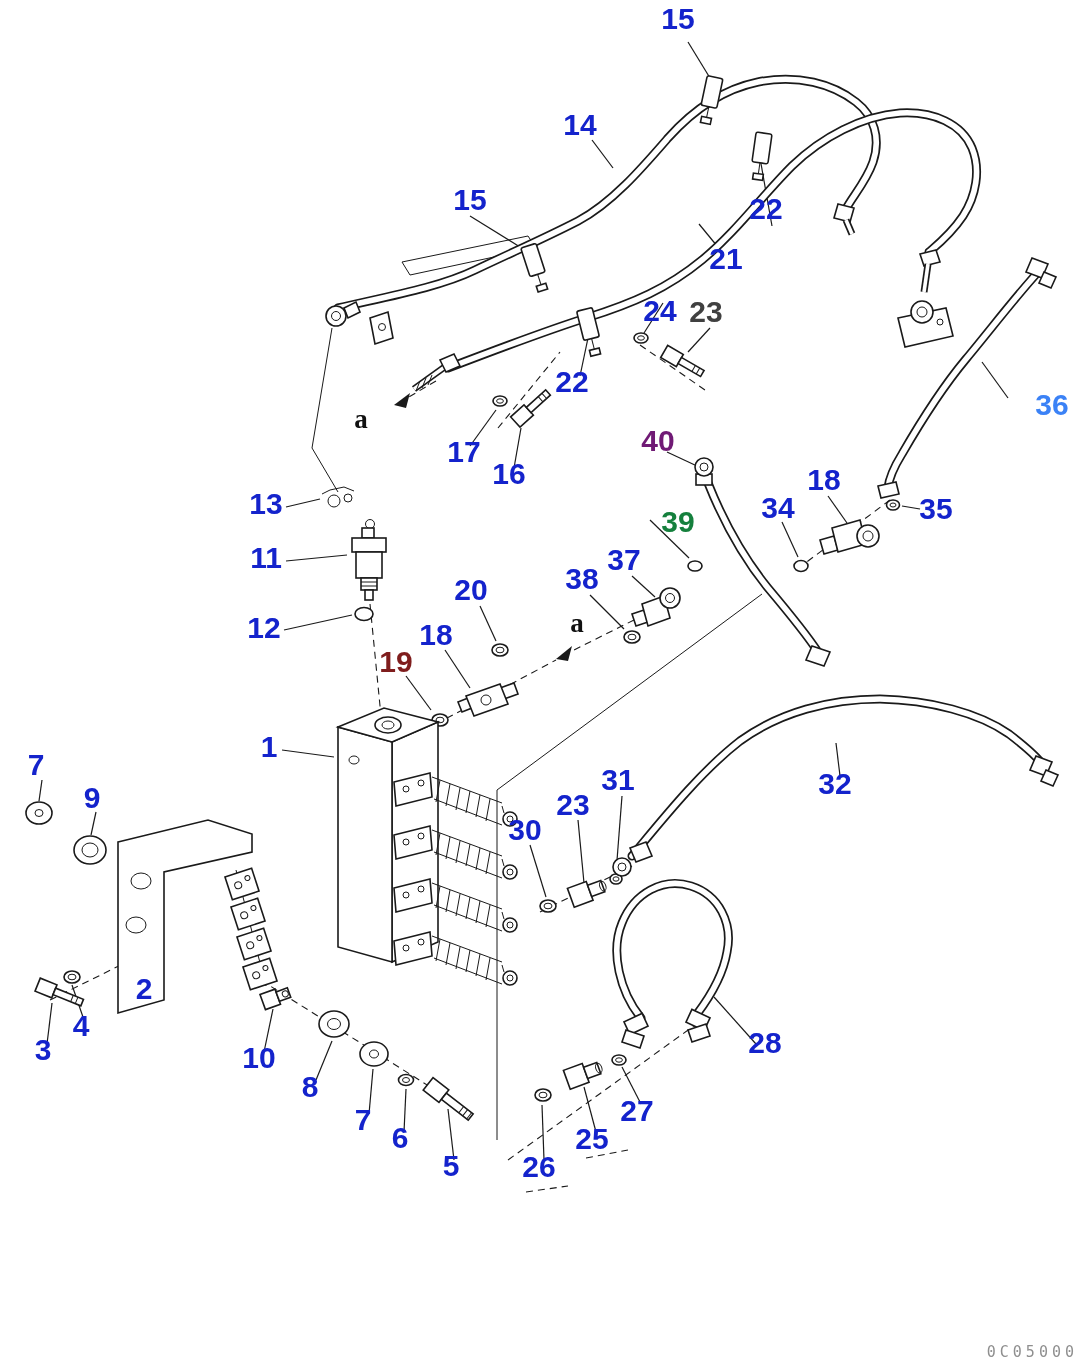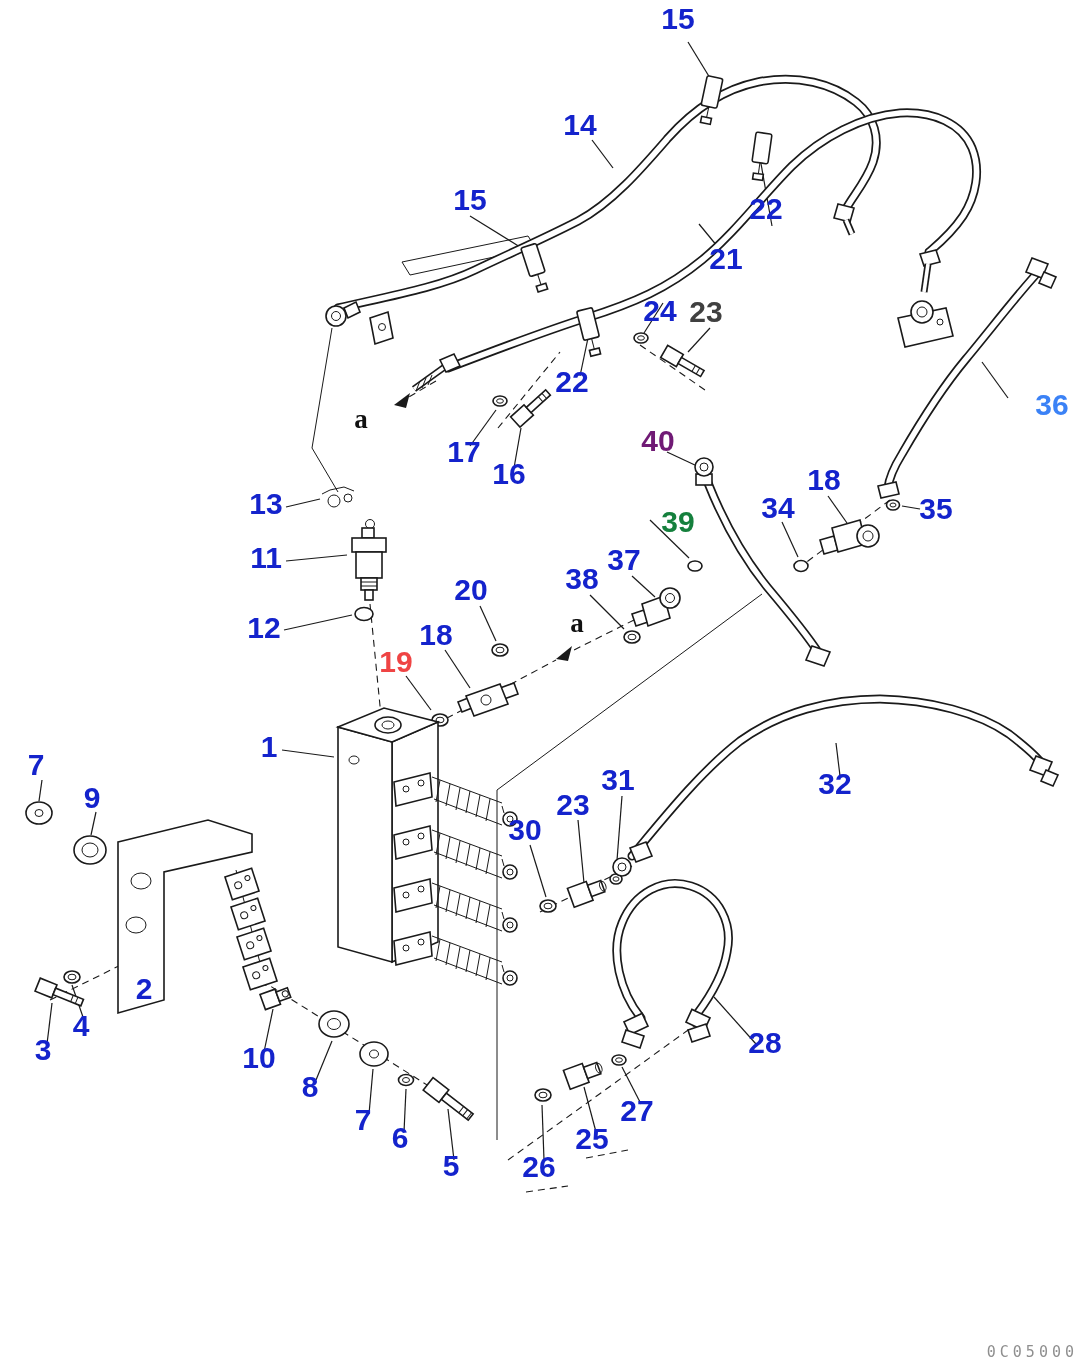--- a/index.html
+++ b/index.html
@@ -454,21 +454,21 @@
       <span class="part-label" style="left: 778px; top: 508px; color: rgb(20, 35, 204);">34</span>
       <span class="part-label" style="left: 936px; top: 509px; color: rgb(20, 35, 204);">35</span>
       <span class="part-label" style="left: 678px; top: 506px; color: #15803d; margin-top: 16px;">39</span>
       <span class="part-label" style="left: 266px; top: 504px; color: rgb(20, 35, 204);">13</span>
       <span class="part-label" style="left: 266px; top: 558px; color: rgb(20, 35, 204);">11</span>
       <span class="part-label" style="left: 624px; top: 560px; color: rgb(20, 35, 204);">37</span>
       <span class="part-label" style="left: 582px; top: 579px; color: rgb(20, 35, 204);">38</span>
       <span class="part-label" style="left: 471px; top: 590px; color: rgb(20, 35, 204);">20</span>
       <span class="part-label" style="left: 264px; top: 628px; color: rgb(20, 35, 204);">12</span>
       <span class="part-label" style="left: 436px; top: 635px; color: rgb(20, 35, 204);">18</span>
-      <span class="part-label" style="left: 396px; top: 662px; color: #ef4444;">19</span>
+      <span class="part-label" style="left: 396px; top: 662px; color: #7f1d1d;">19</span>
       <span class="part-label" style="left: 269px; top: 747px; color: rgb(20, 35, 204);">1</span>
       <span class="part-label" style="left: 835px; top: 784px; color: rgb(20, 35, 204);">32</span>
       <span class="part-label" style="left: 36px; top: 765px; color: rgb(20, 35, 204);">7</span>
       <span class="part-label" style="left: 92px; top: 798px; color: rgb(20, 35, 204);">9</span>
       <span class="part-label" style="left: 618px; top: 780px; color: rgb(20, 35, 204);">31</span>
       <span class="part-label" style="left: 573px; top: 805px; color: rgb(20, 35, 204);">23</span>
       <span class="part-label" style="left: 525px; top: 830px; color: rgb(20, 35, 204);">30</span>
       <span class="part-label" style="left: 144px; top: 989px; color: rgb(20, 35, 204);">2</span>
       <span class="part-label" style="left: 81px; top: 1026px; color: rgb(20, 35, 204);">4</span>
       <span class="part-label" style="left: 43px; top: 1050px; color: rgb(20, 35, 204);">3</span>

